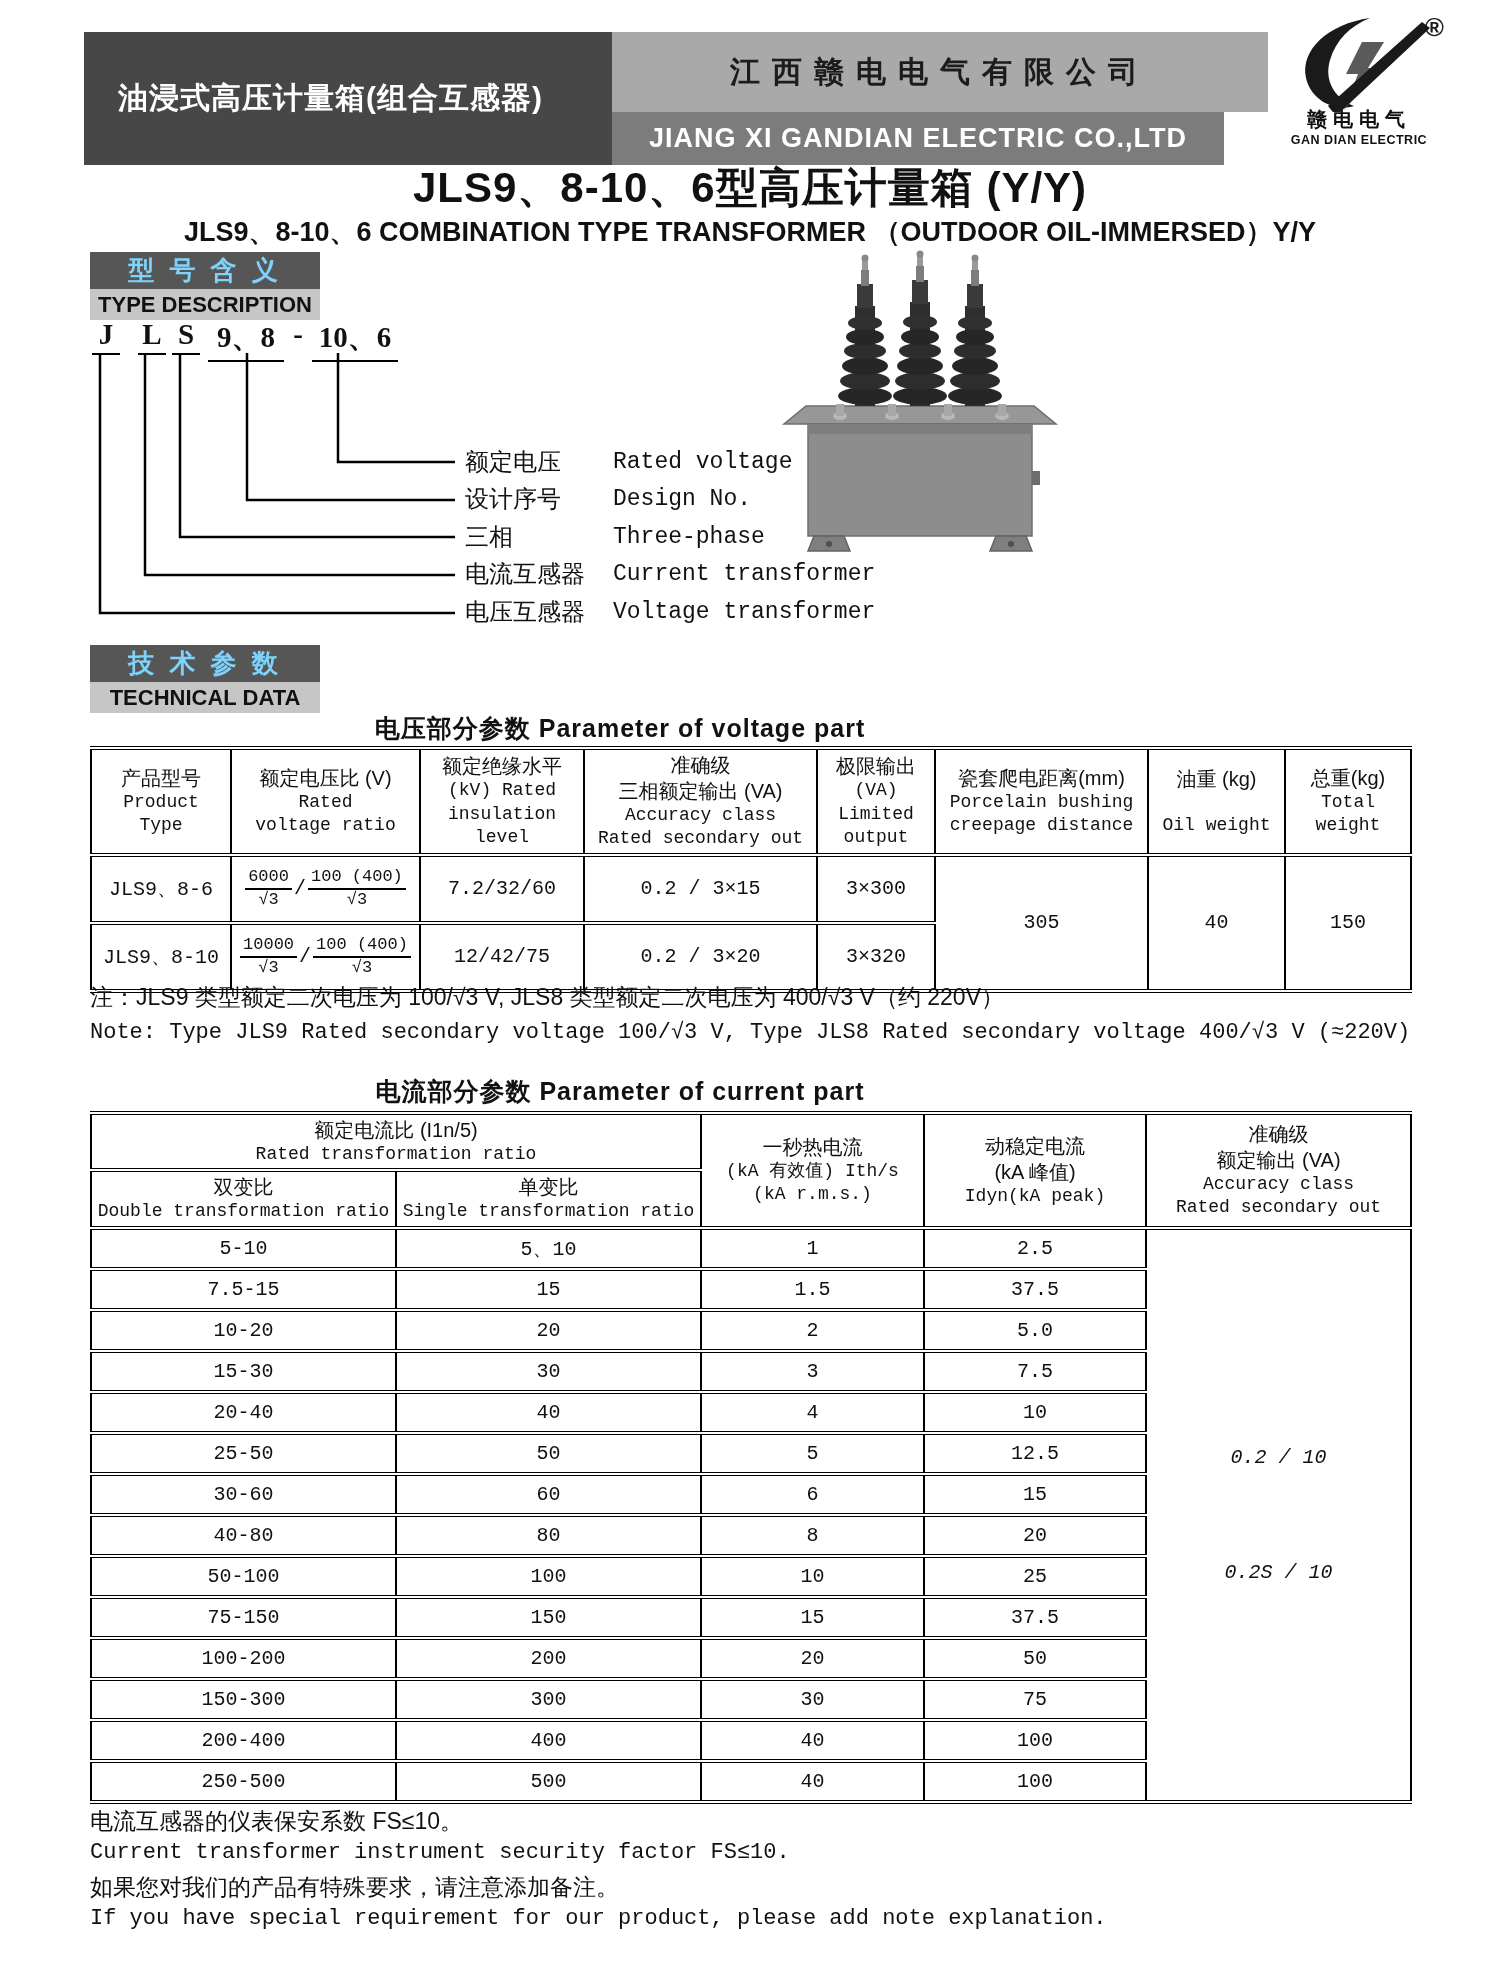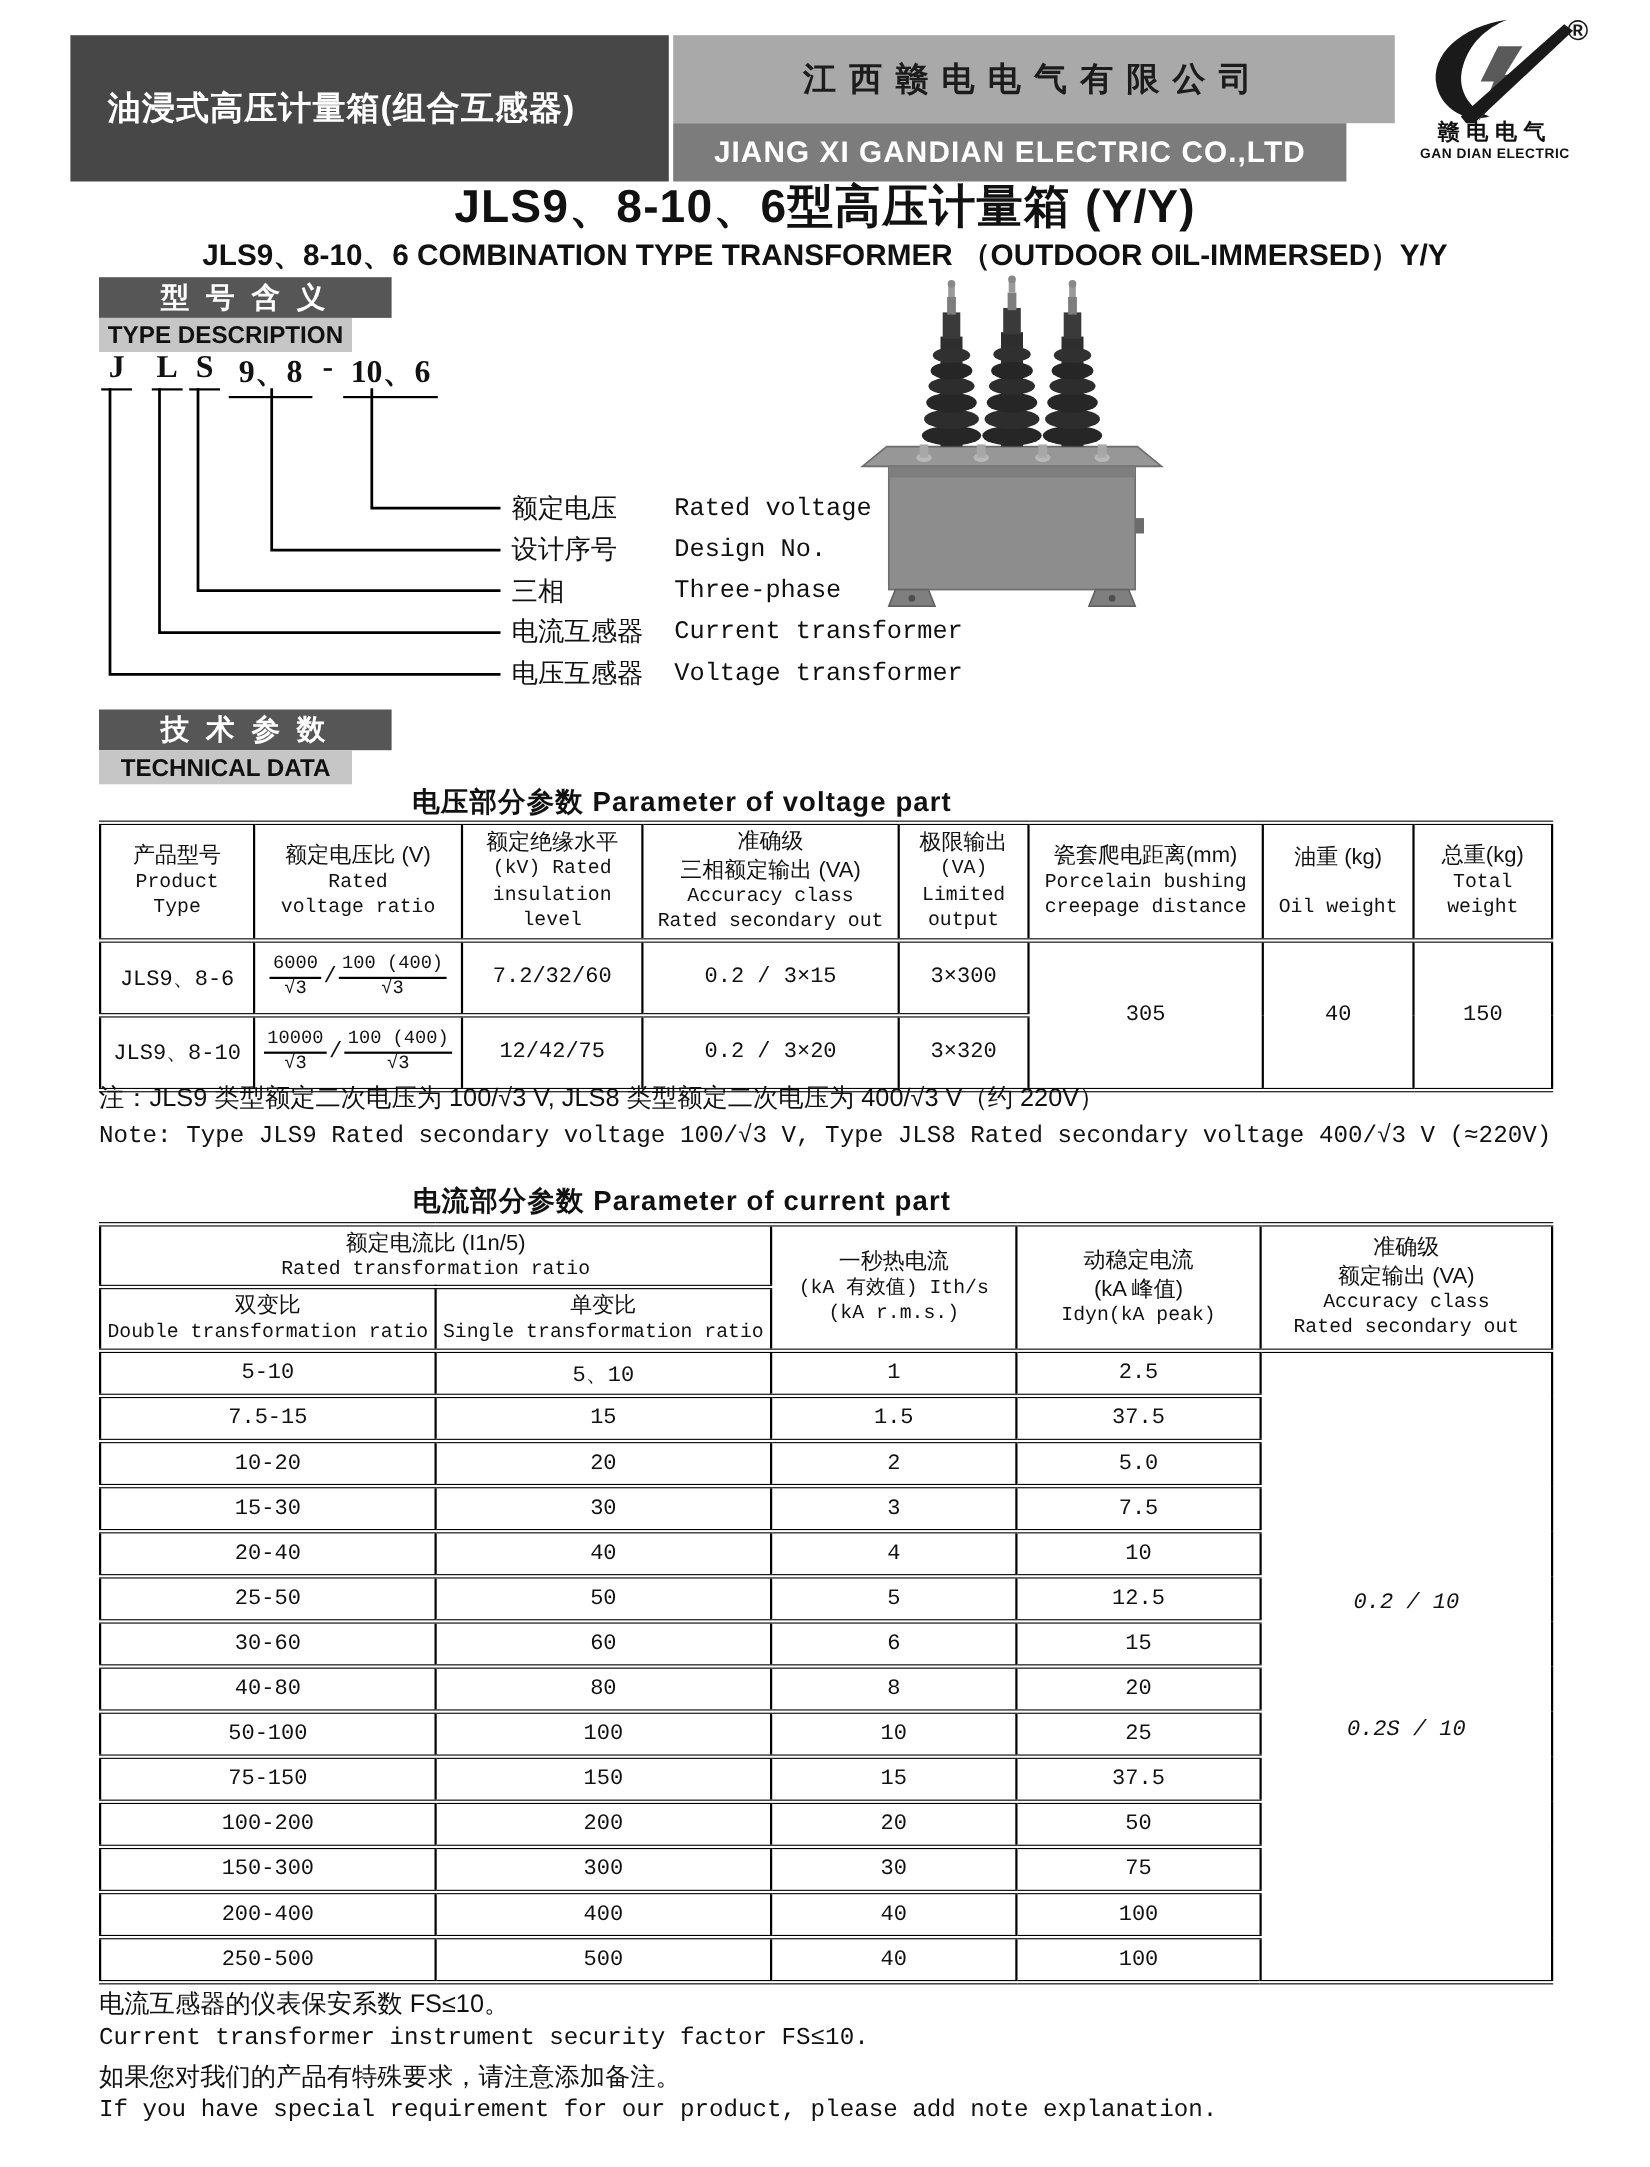--- a/index.html
+++ b/index.html
@@ -1,41 +1,41 @@
 <!DOCTYPE html>
 <html><head>
 <meta charset="utf-8">
 <style>
   * { margin:0; padding:0; box-sizing:border-box; }
   body { background:#e8e8e8; font-family:"Liberation Sans", sans-serif; }
   .page { position:relative; width:1500px; height:1970px; background:#ffffff; color:#111; overflow:hidden; margin:0 auto; }
 
   
-  .hdr-left { position:absolute; left:64px; top:32px; width:544px; height:133px; background:#474747;
+  .hdr-left { position:absolute; left:84px; top:32px; width:544px; height:133px; background:#474747;
               display:flex; flex-direction:column; justify-content:center; padding-left:34px; gap:9px; }
   .hdr-left .cn { color:#fff; font-size:30px; font-weight:bold; letter-spacing:1px; }
   .hdr-left .en { color:#f0f0f0; font-size:22px; letter-spacing:2px; }
   .band-light { position:absolute; left:612px; top:32px; width:656px; height:80px; background:#a9a9a9;
                 display:flex; align-items:center; justify-content:center; }
   .band-light span { font-size:30px; font-weight:bold; letter-spacing:12px; color:#1c1c1c; }
   .band-dark { position:absolute; left:612px; top:112px; width:612px; height:53px; background:#7c7c7c;
                display:flex; align-items:center; justify-content:center; }
   .band-dark span { font-size:27px; font-weight:bold; color:#fff; letter-spacing:1px; }
   .logo-box { position:absolute; left:1252px; top:16px; width:214px; height:150px; text-align:center; }
   .logo-mark { position:relative; width:150px; height:96px; margin:0 auto; }
   .logo-reg { position:absolute; right:-10px; top:-4px; font-size:26px; font-weight:bold; color:#1a1a1a; }
   .logo-cn { font-size:20px; font-weight:bold; letter-spacing:6px; color:#111; margin-top:-6px; }
   .logo-en { font-size:12.5px; font-weight:bold; letter-spacing:0.5px; color:#111; }
 
   
   .title-cn { position:absolute; left:0; right:0; top:160px; text-align:center; font-size:42px; font-weight:bold; letter-spacing:1px; }
   .title-en { position:absolute; left:0; right:0; top:214px; text-align:center; font-size:27px; font-weight:bold; }
 
   
-  .badge-dark { position:absolute; left:90px; width:266px; height:37px; background:#565656; color:#ffffff;
+  .badge-dark { position:absolute; left:90px; width:230px; height:37px; background:#565656; color:#7dd3fc;
                 display:flex; align-items:center; justify-content:center; font-size:26px; font-weight:bold; letter-spacing:4px; }
   .badge-light { position:absolute; left:90px; width:230px; height:31px; background:#c6c6c6; color:#111;
                  display:flex; align-items:center; justify-content:center; font-size:22px; font-weight:bold; }
   .badge-type-cn { top:252px; } .badge-type-en { top:289px; }
   .badge-tech-cn { top:645px; } .badge-tech-en { top:682px; }
 
   
   .code-row { position:absolute; top:318px; left:0; height:40px; font-family:"Liberation Serif", serif; font-weight:bold; font-size:29px; }
   .code-part { position:absolute; text-align:center; border-bottom:2.5px solid #000; padding-bottom:2px; }
   .code-part.noline { border-bottom:none; }

